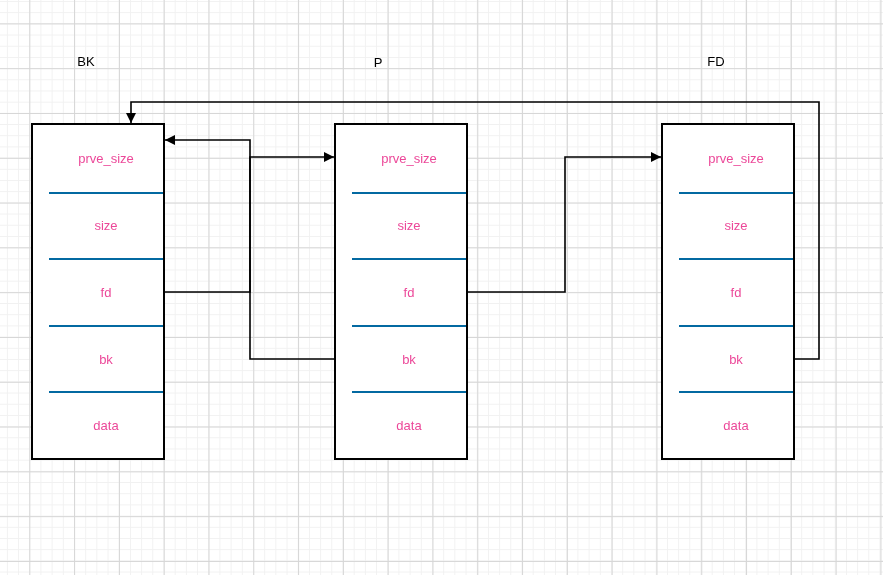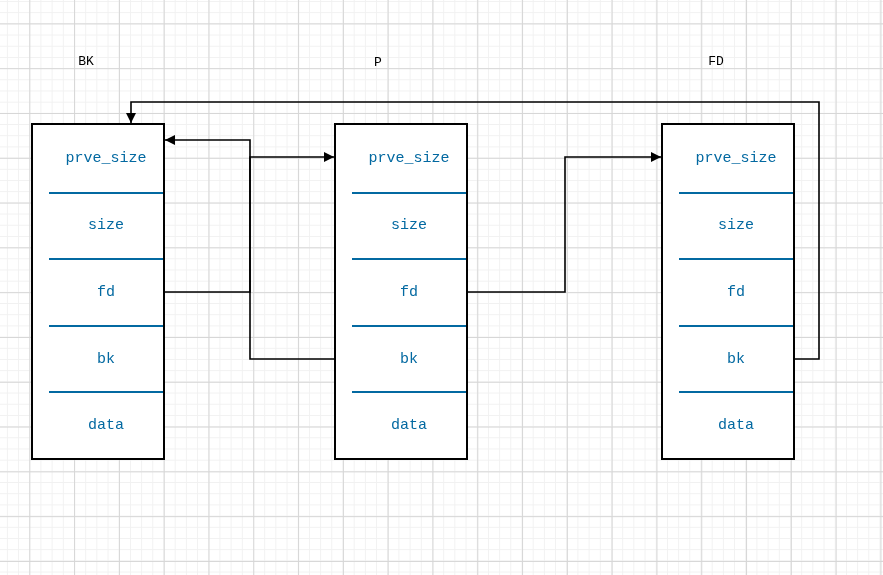--- a/index.html
+++ b/index.html
@@ -22,21 +22,20 @@
       linear-gradient(to right, #f1f1f1 1px, transparent 1px),
       linear-gradient(to bottom, #f1f1f1 1px, transparent 1px);
     background-size:
       44.8px 44.8px,
       44.8px 44.8px,
       11.2px 11.2px,
       11.2px 11.2px;
     background-position:
       29.3px 0, 0 23.4px,
       6.9px 0, 0 1px;
-    font-family: Liberation Mono, monospace;
   }
   .node-label {
     position: absolute;
     transform: translate(-50%, -50%);
     font-size: 13px;
     color: #000000;
     white-space: nowrap;
     user-select: none;
   }
   .chunk {
@@ -44,22 +43,22 @@
     box-sizing: border-box;
     border: 2px solid #000000;
     background: #ffffff;
     display: grid;
     grid-template-rows: repeat(5, 1fr);
   }
   .chunk .row {
     display: flex;
     align-items: center;
     justify-content: center;
-    font-size: 15px;
-    color: #0369a1;
+    font-size: 13px;
+    color: #ec4899;
     box-sizing: border-box;
     margin-left: 16px;
   }
   .chunk .row + .row {
     border-top: 2px solid #0369a1;
   }
   svg.edge-layer {
     position: absolute;
     left: 0;
     top: 0;

